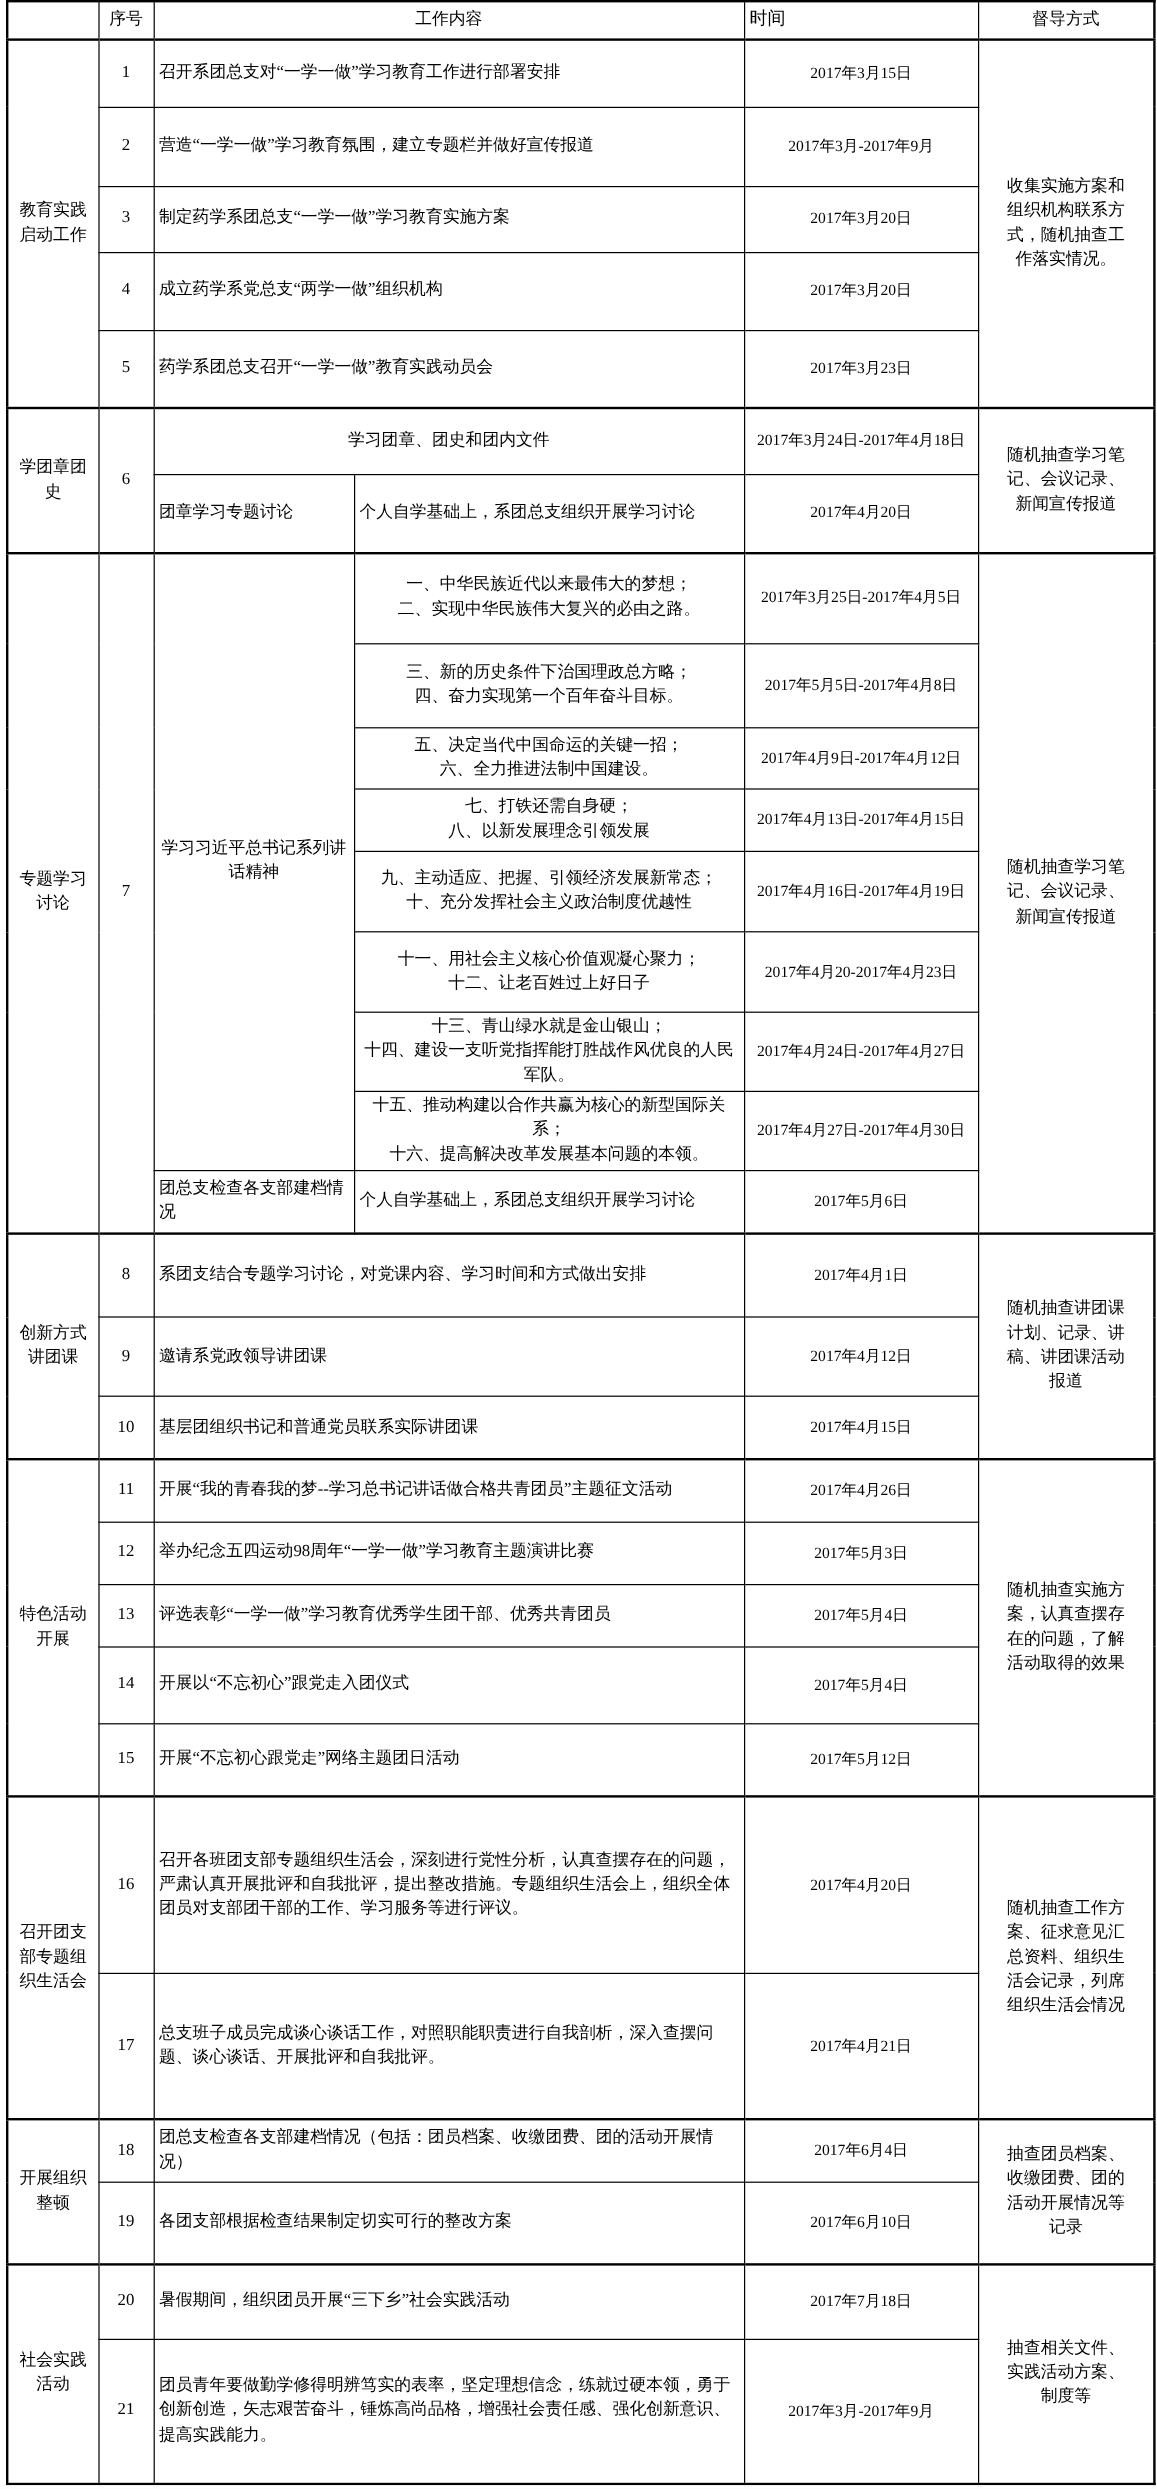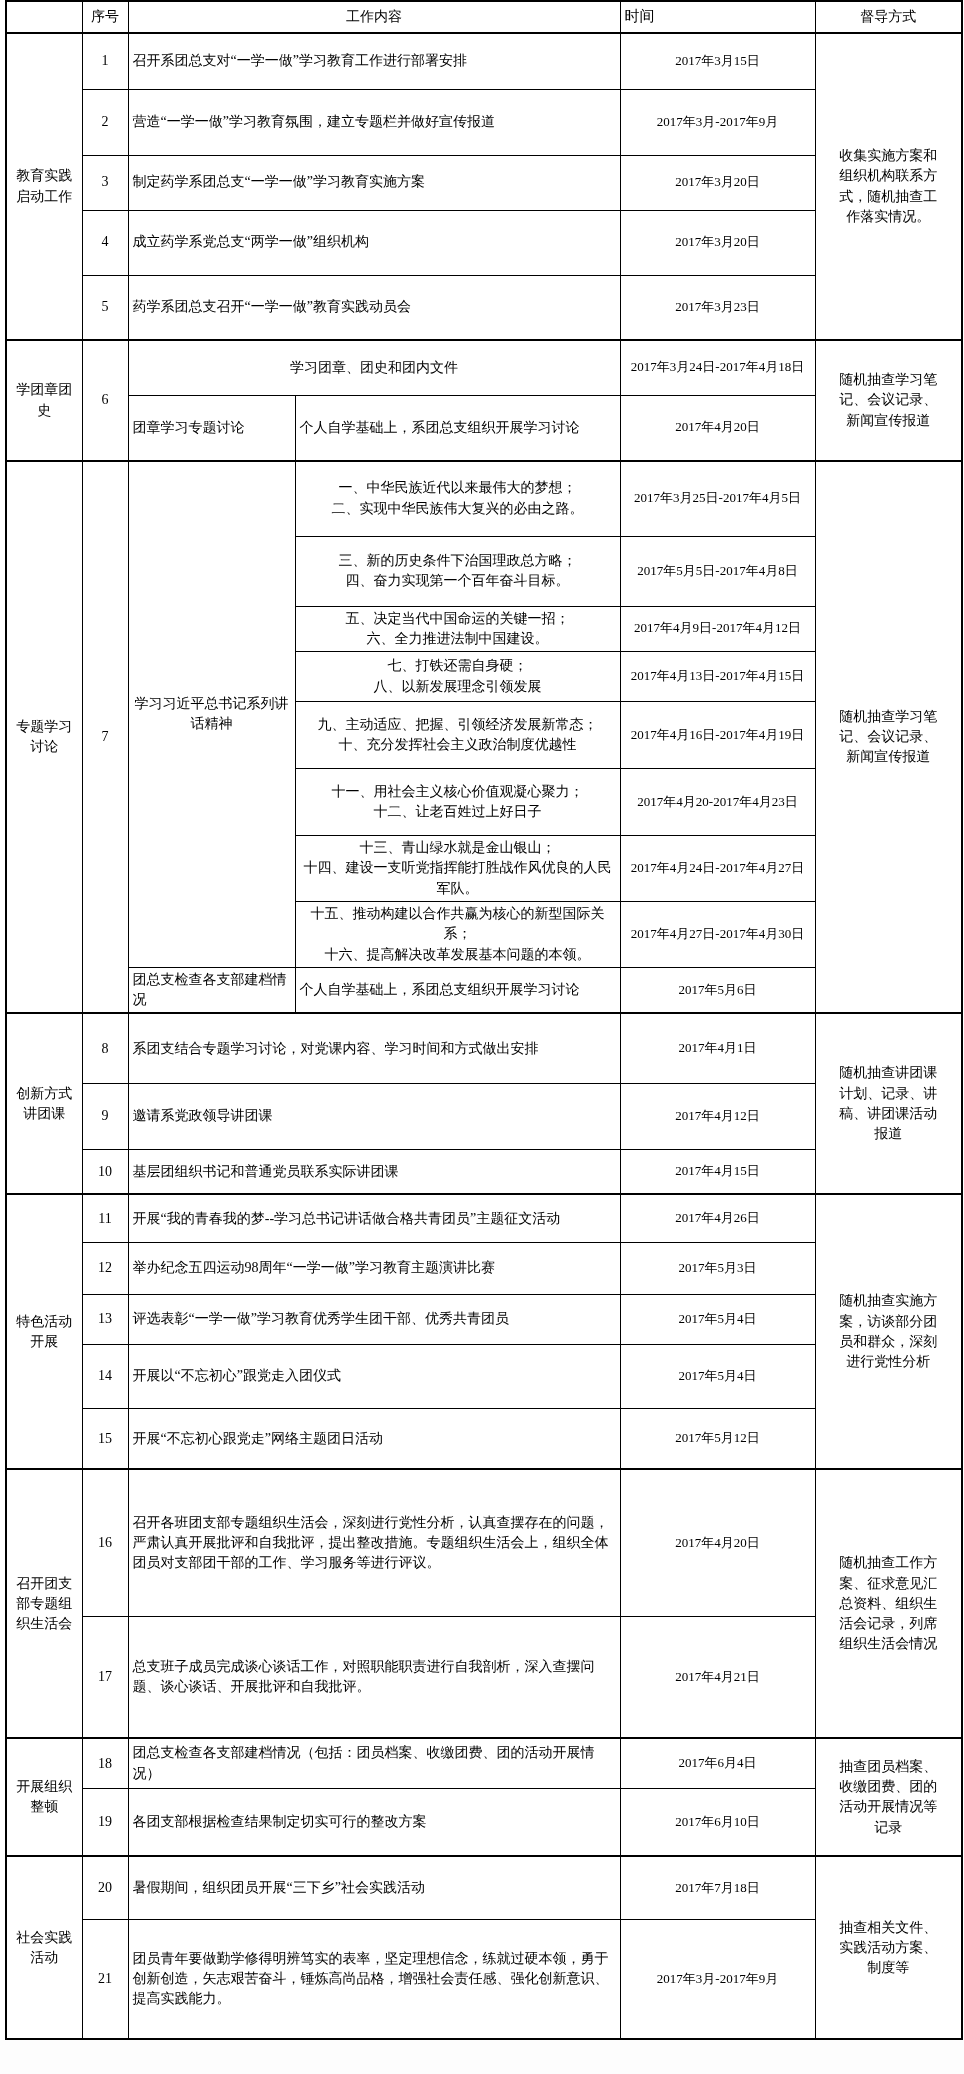--- a/index.html
+++ b/index.html
@@ -9,21 +9,21 @@
     font-size:20px; font-weight:bold; letter-spacing:1px; }
   table { border-collapse:collapse; table-layout:fixed; margin-left:5px;
     width:956px; border:2px solid #000; }
   td { border:1px solid #000; font-size:14px; vertical-align:middle;
     padding:2px 4px; line-height:1.45; overflow:hidden; word-break:break-all; }
   tr.sec > td { border-top:2px solid #000; }
   .c-cat  { text-align:center; padding:2px 6px; }
   .c-seq  { text-align:center; padding:2px 0; }
   .c-left { text-align:left; }
   .c-center { text-align:center; }
-  .c-time { text-align:center; font-size:13px; padding:2px 1px; }
+  .c-time { text-align:center; font-size:13px; padding:16px 1px; }
   .c-time-h { text-align:left; font-size:15px; padding:2px 4px; }
   .c-sup  { text-align:center; padding:2px 21px; }
   .preline { white-space:pre-line;text-align:center; }
 </style>
 </head>
 <body>
 
 <div class="sheet">
 
   <table>
@@ -152,21 +152,21 @@
       <td class="c-seq">10</td>
       <td class="c-left" colspan="2">基层团组织书记和普通党员联系实际讲团课</td>
       <td class="c-time">2017年4月15日</td>
     </tr>
 
     <tr class="sec" style="height:48px">
       <td class="c-cat" rowspan="5">特色活动开展</td>
       <td class="c-seq">11</td>
       <td class="c-left" colspan="2">开展“我的青春我的梦--学习总书记讲话做合格共青团员”主题征文活动</td>
       <td class="c-time">2017年4月26日</td>
-      <td class="c-sup" rowspan="5">随机抽查实施方案，访谈部分团员和群众，深刻进行党性分析</td>
+      <td class="c-sup" rowspan="5">随机抽查实施方案，认真查摆存在的问题，了解活动取得的效果</td>
     </tr>
     <tr style="height:52px">
       <td class="c-seq">12</td>
       <td class="c-left" colspan="2">举办纪念五四运动98周年“一学一做”学习教育主题演讲比赛</td>
       <td class="c-time">2017年5月3日</td>
     </tr>
     <tr style="height:50px">
       <td class="c-seq">13</td>
       <td class="c-left" colspan="2">评选表彰“一学一做”学习教育优秀学生团干部、优秀共青团员</td>
       <td class="c-time">2017年5月4日</td>

